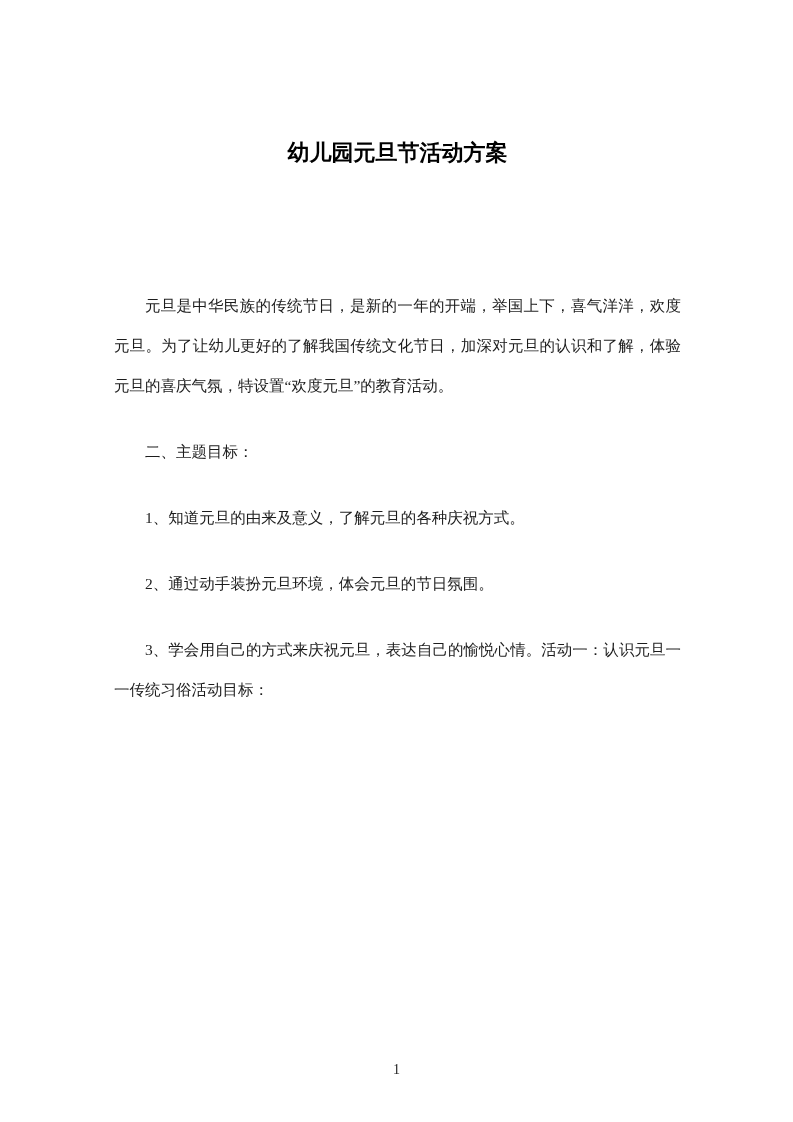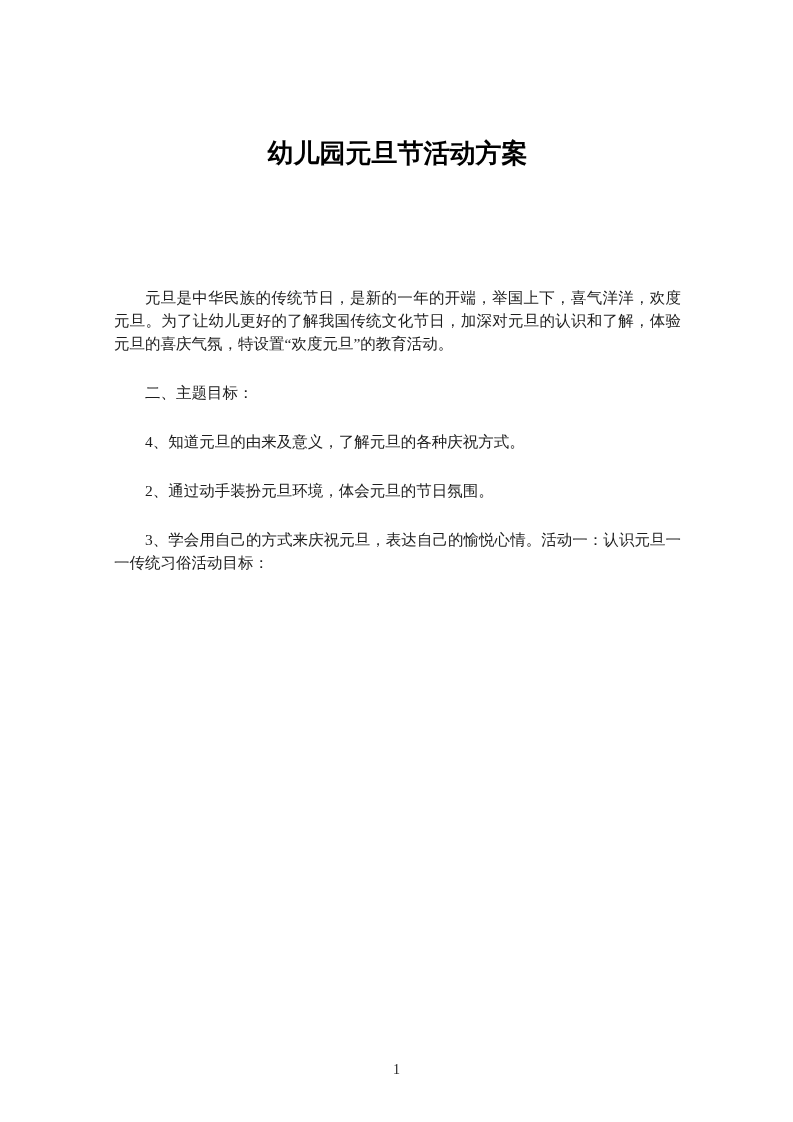--- a/index.html
+++ b/index.html
@@ -16,32 +16,32 @@
     box-sizing: border-box;
     padding: 138px 112px 0 114px;
     font-family: "Liberation Serif", "DejaVu Serif", serif;
     color: #1c1c1c;
     overflow: hidden;
   }
   .title {
     margin: 0;
     font-family: "Liberation Sans", "DejaVu Sans", sans-serif;
     font-weight: bold;
-    font-size: 26px;
+    font-size: 22px;
     line-height: 30px;
     text-align: center;
     color: #000000;
   }
   .body-text {
     margin-top: 118px;
   }
   p.para {
     margin: 0 0 26px 0;
     font-size: 15.5px;
-    line-height: 23px;
+    line-height: 40px;
     text-align: justify;
     text-indent: 2em;
     word-break: break-all;
     color: #1c1c1c;
   }
   .page-number {
     position: absolute;
     left: 0;
     bottom: 44px;
     width: 100%;
@@ -53,20 +53,20 @@
 </head>
 <body>
 
 <div class="page">
 
   <h1 class="title">幼儿园元旦节活动方案</h1>
 
   <div class="body-text">
     <p class="para">元旦是中华民族的传统节日，是新的一年的开端，举国上下，喜气洋洋，欢度元旦。为了让幼儿更好的了解我国传统文化节日，加深对元旦的认识和了解，体验元旦的喜庆气氛，特设置“欢度元旦”的教育活动。</p>
     <p class="para">二、主题目标：</p>
-    <p class="para">4、知道元旦的由来及意义，了解元旦的各种庆祝方式。</p>
+    <p class="para">1、知道元旦的由来及意义，了解元旦的各种庆祝方式。</p>
     <p class="para">2、通过动手装扮元旦环境，体会元旦的节日氛围。</p>
     <p class="para">3、学会用自己的方式来庆祝元旦，表达自己的愉悦心情。活动一：认识元旦一一传统习俗活动目标：</p>
   </div>
 
   <div class="page-number">1</div>
 
 </div>
 
 </body></html>

